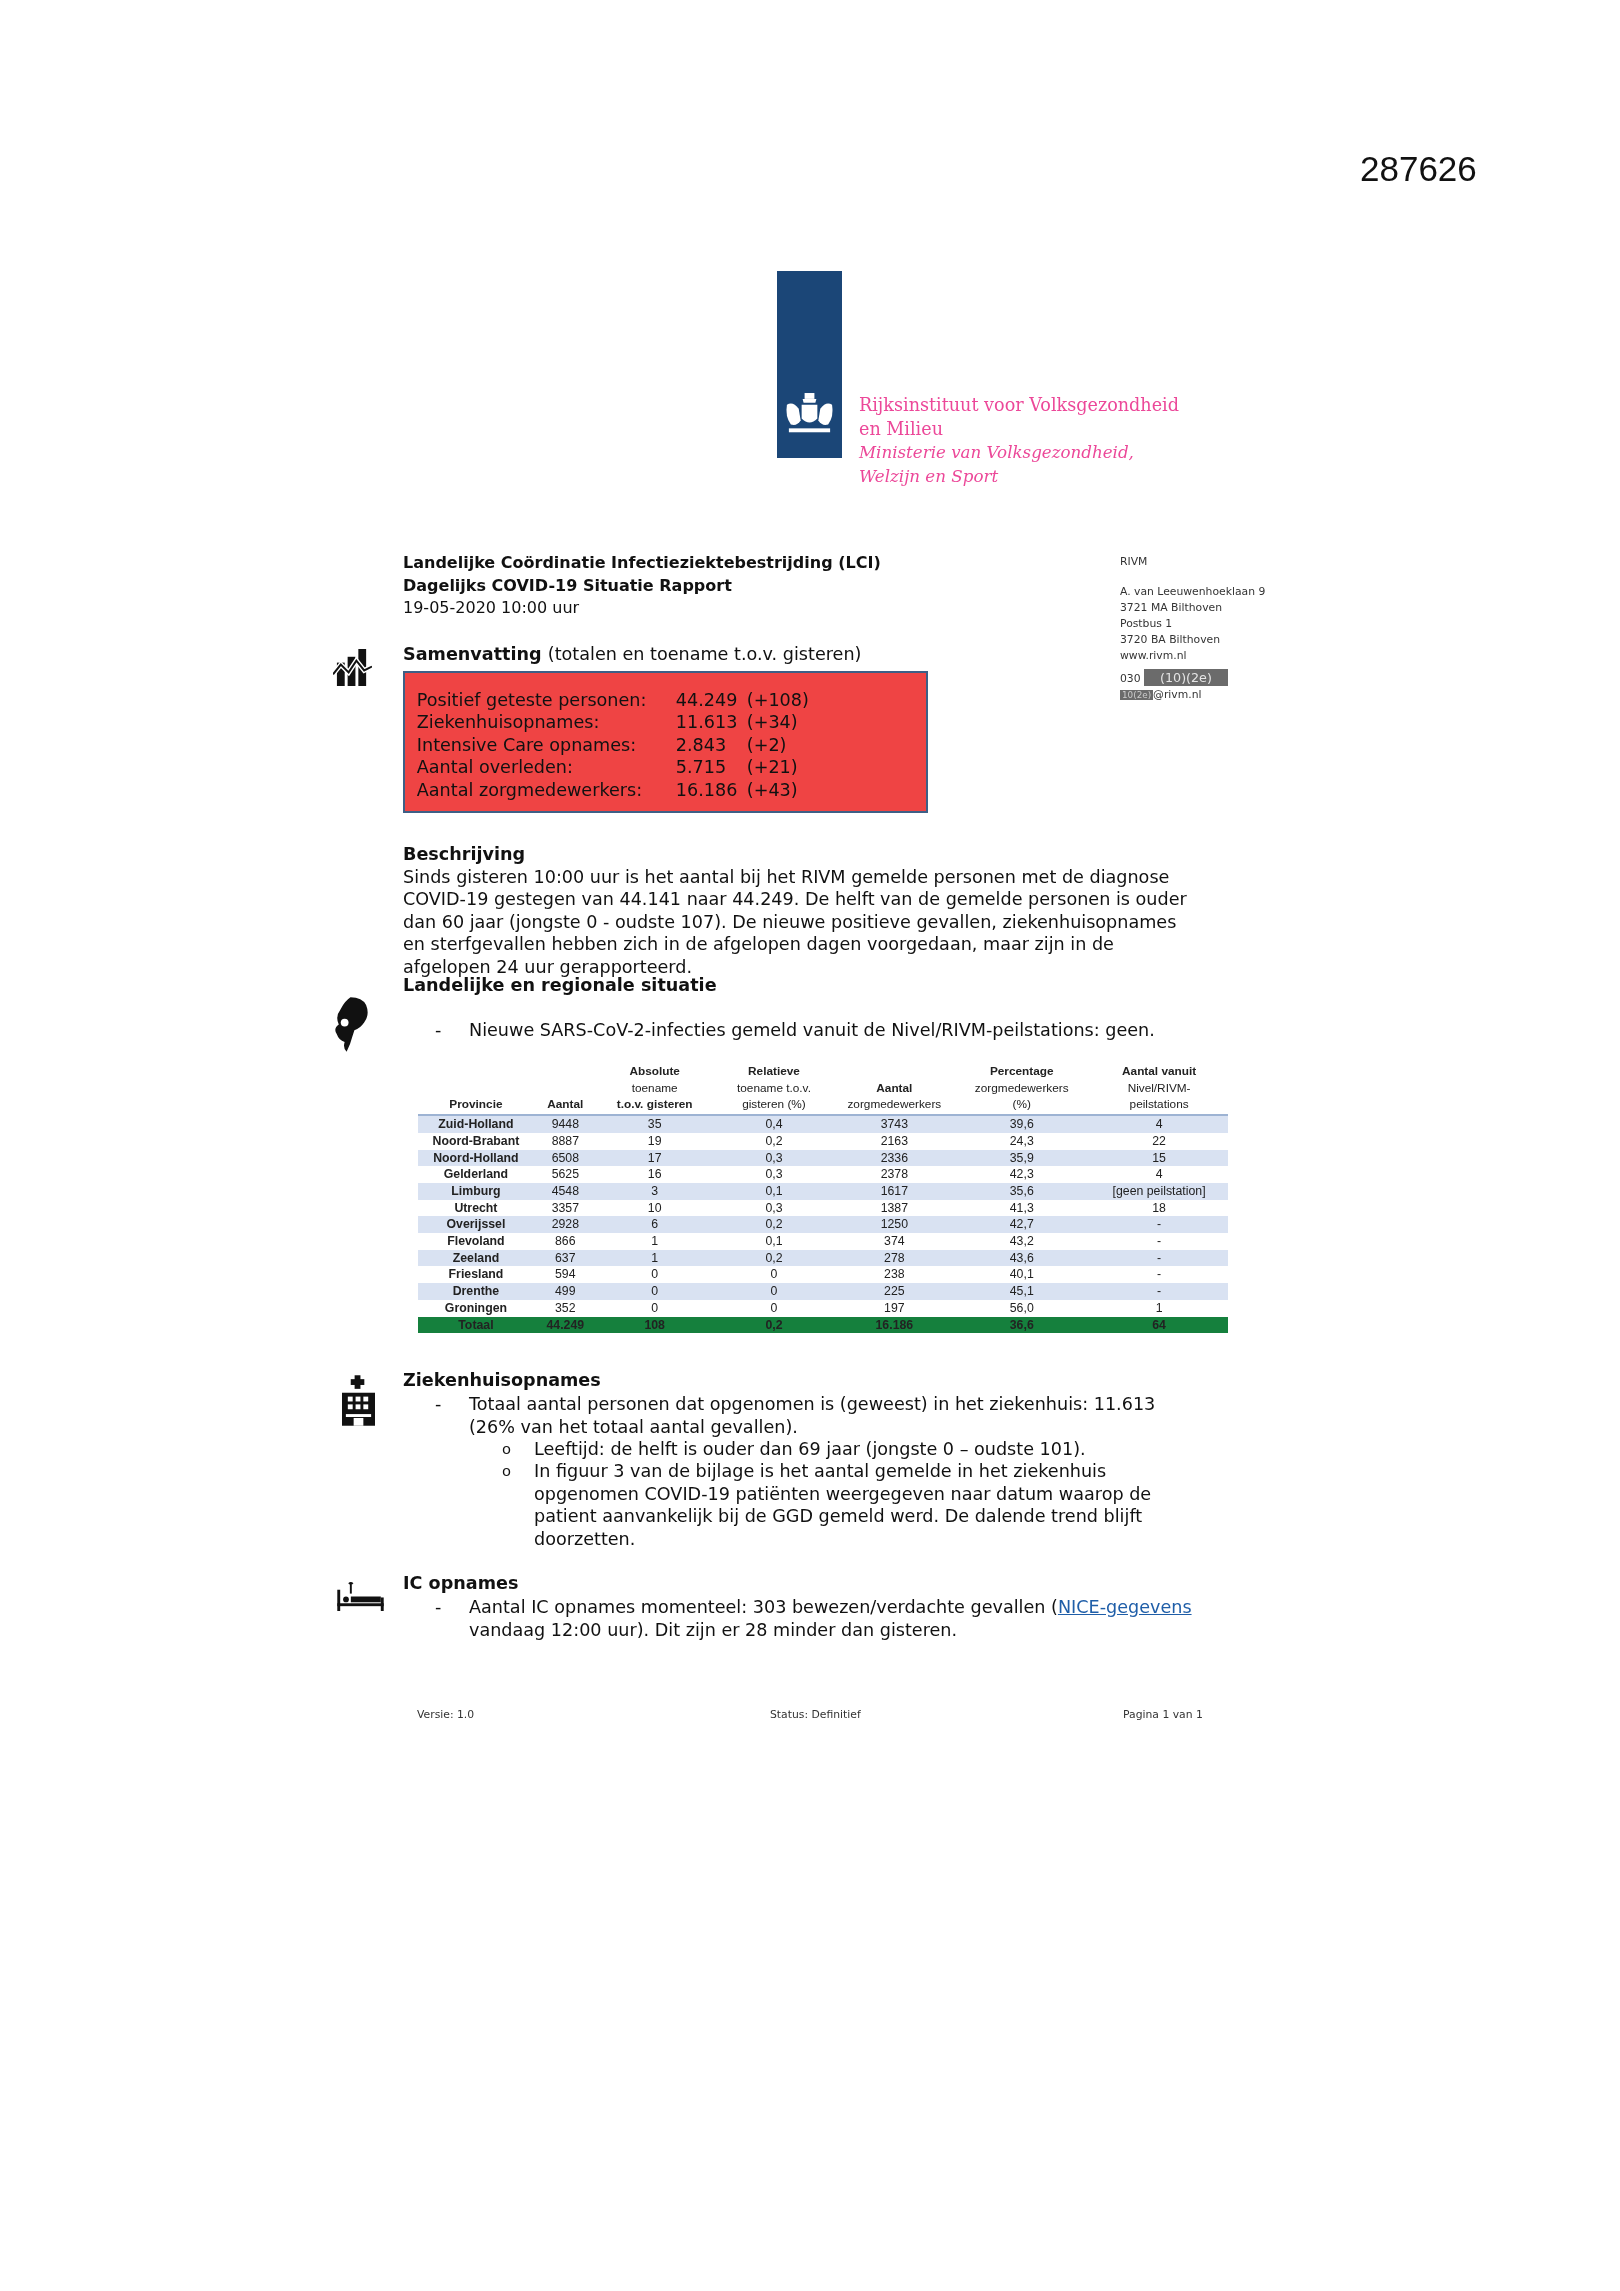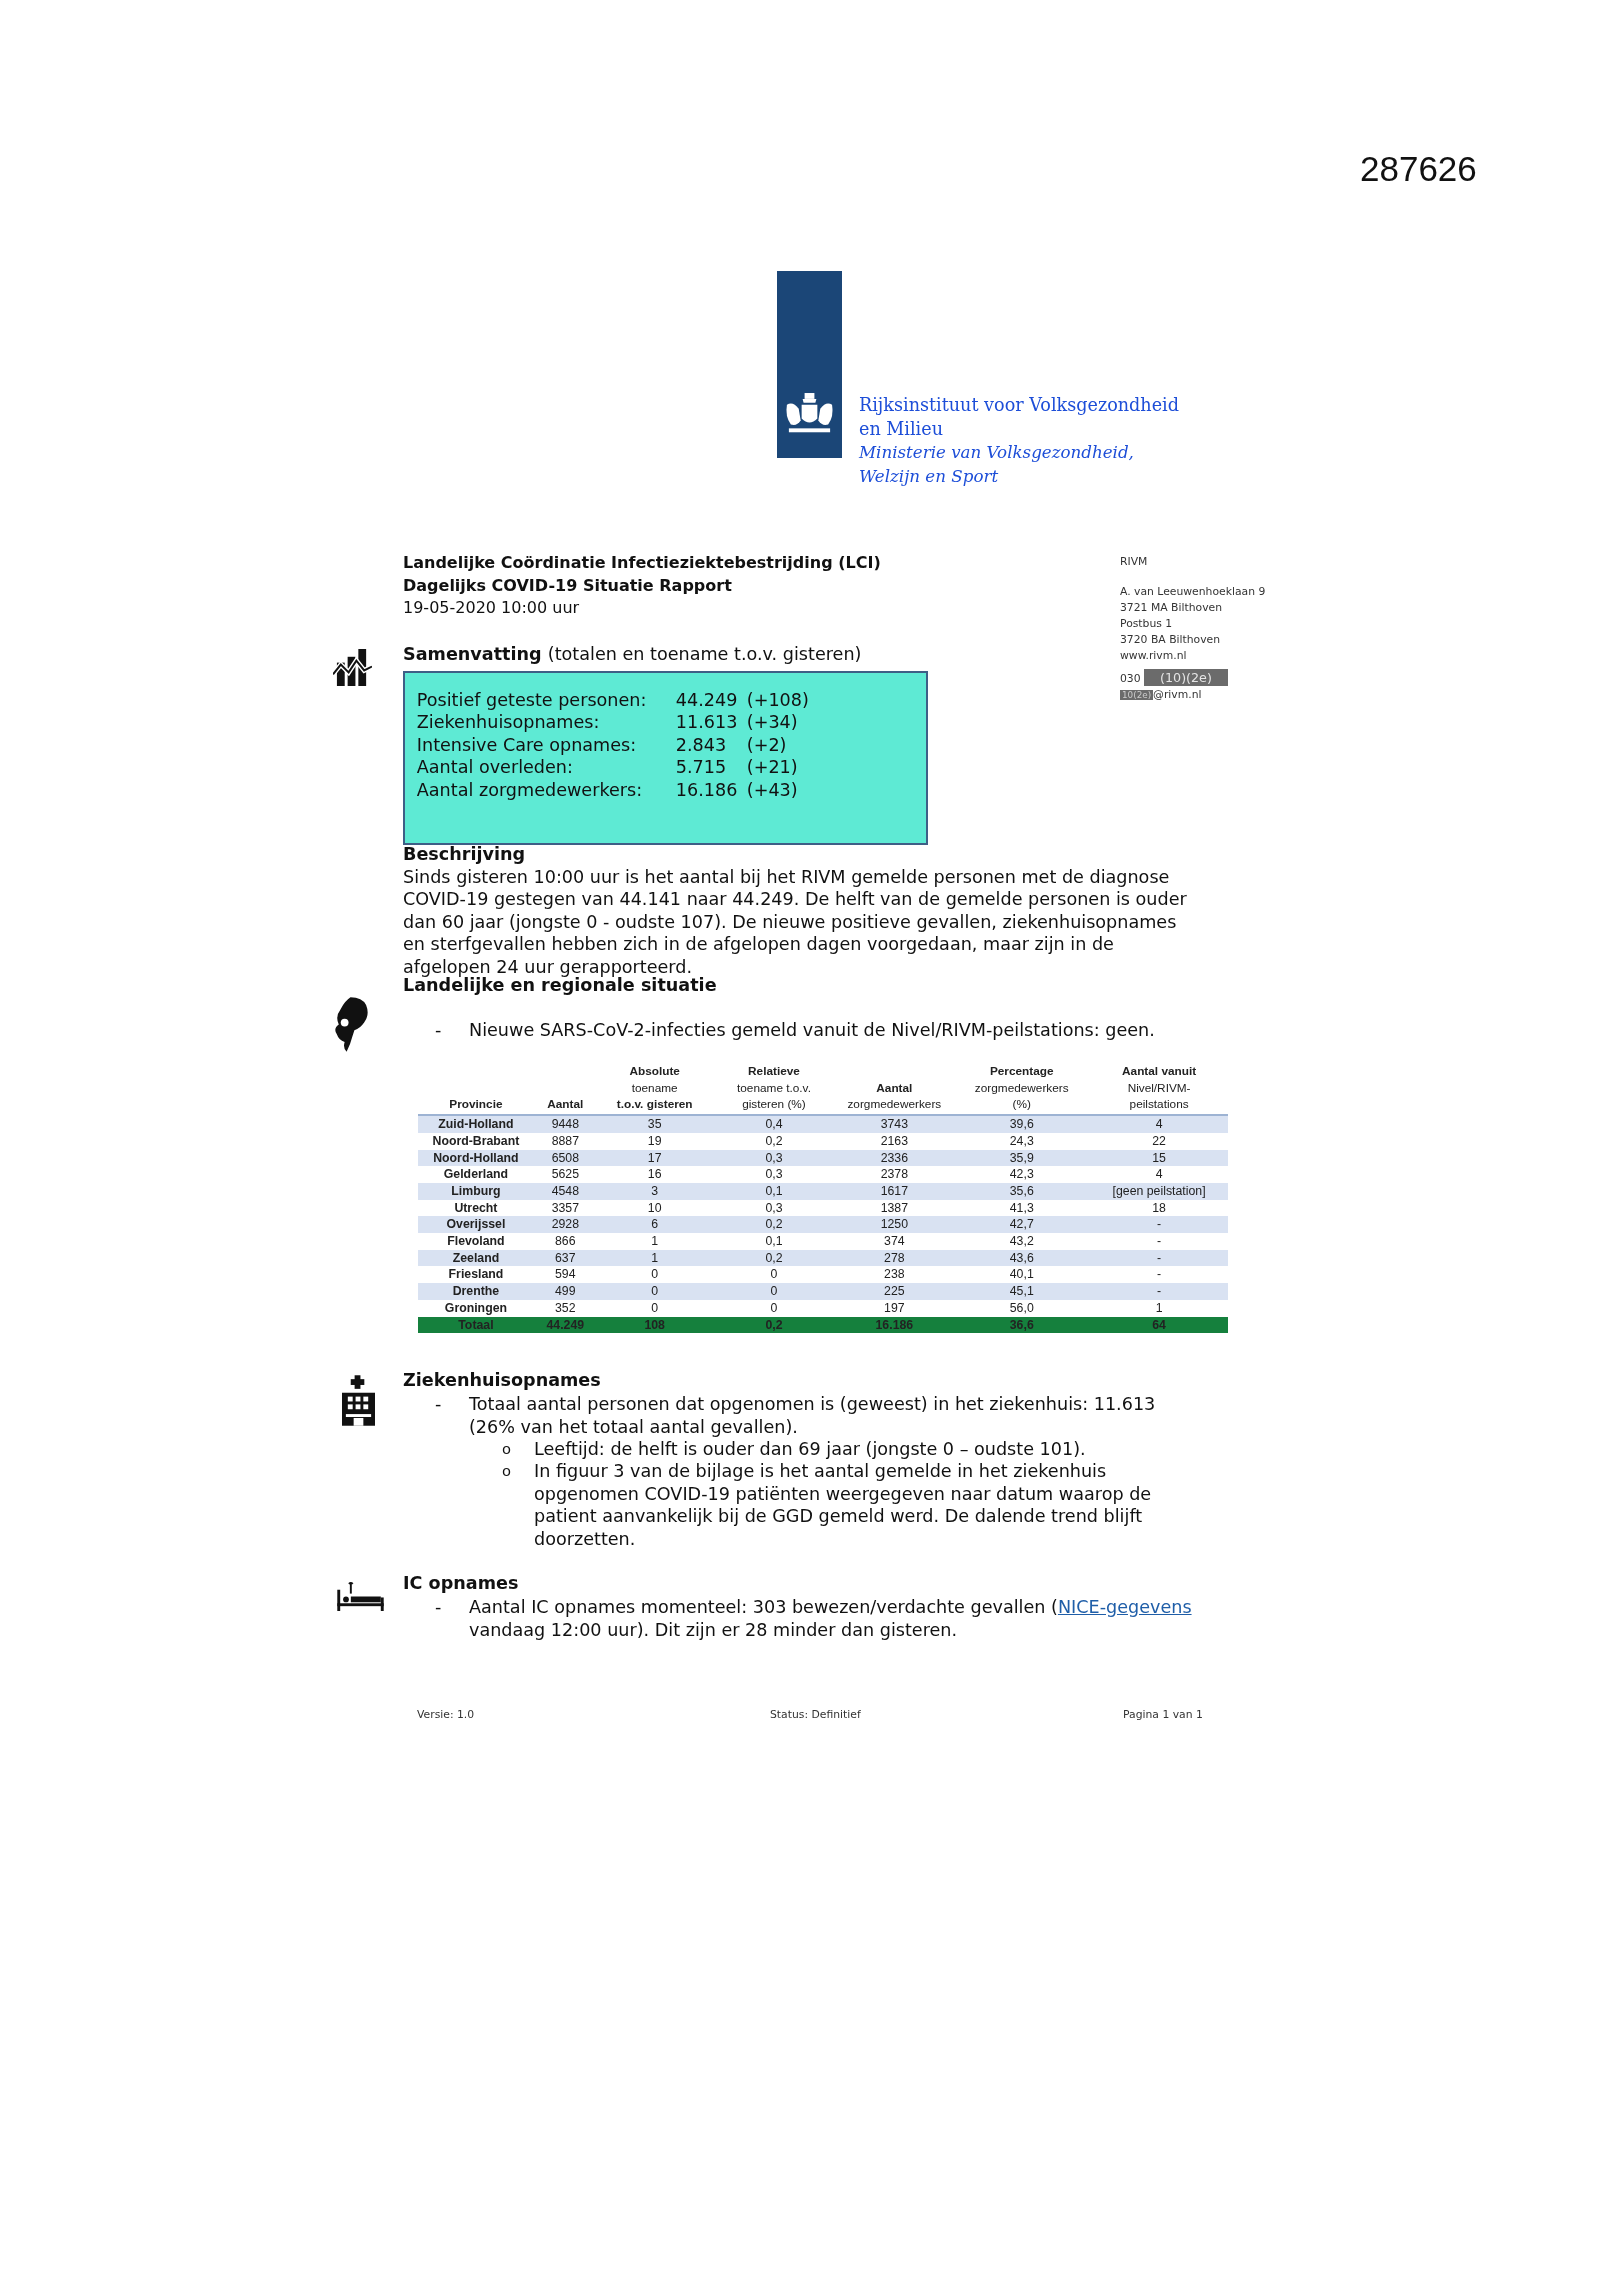--- a/index.html
+++ b/index.html
@@ -2,38 +2,38 @@
 <html><head>
 <meta charset="utf-8">
 <style>
   html, body { margin:0; padding:0; background:#ffffff; }
   body { width:1620px; height:2292px; position:relative; overflow:hidden;
          font-family:"DejaVu Sans", sans-serif; color:#111; }
   .docnum { position:absolute; left:1360px; top:149px; font-family:"Liberation Sans", sans-serif;
             font-size:35px; color:#111; }
   .logo-bar { position:absolute; left:777px; top:271px; width:65px; height:187px; background:#1b4677; }
   .logo-bar svg { position:absolute; left:5.9px; top:120px; }
-  .logo-text { position:absolute; left:859px; top:394px; font-family:"DejaVu Serif", serif; color:#1d4ed8; }
+  .logo-text { position:absolute; left:859px; top:394px; font-family:"DejaVu Serif", serif; color:#ec4899; }
   .logo-text .l1 { font-size:17.6px; line-height:23.5px; }
   .logo-text .l3 { font-size:16.7px; font-style:italic; line-height:23.5px; }
 
   .hdr { position:absolute; left:403px; top:552px; font-size:16px; line-height:22.5px; }
   .hdr .b { font-weight:bold; }
 
   .addr { position:absolute; left:1120px; top:554px; font-size:10.8px; line-height:16px; color:#333; }
   .addr .gap { height:13.7px; }
   .redact { background:#6b6b6b; color:#e5e5e5; padding:1px 16px; font-size:12.7px; }
   .redact-sm { background:#6b6b6b; color:#ccc; font-size:8.8px; padding:0 2px; }
 
   .icon { position:absolute; }
   .sec-title { position:absolute; font-size:17.6px; font-weight:bold; }
   .sec-title .n { font-weight:normal; }
 
-  .summary-box { position:absolute; left:403px; top:671px; width:525px; height:174px;
-                 background:#5eead4; border:2px solid #3e5f86; box-sizing:border-box;
+  .summary-box { position:absolute; left:403px; top:671px; width:525px; height:142px;
+                 background:#ef4444; border:2px solid #3e5f86; box-sizing:border-box;
                  padding:15.7px 0 0 11.8px; font-size:17.6px; line-height:22.5px; }
   .summary-row { display:flex; }
   .summary-row .lab { width:259px; }
   .summary-row .val { width:71px; }
 
   .para { position:absolute; font-size:17.6px; line-height:22.5px; }
 
   .bullet { position:absolute; font-size:17.6px; line-height:22.5px; }
 
   table.prov { position:absolute; left:418px; top:1063px; width:810px; border-collapse:collapse;

